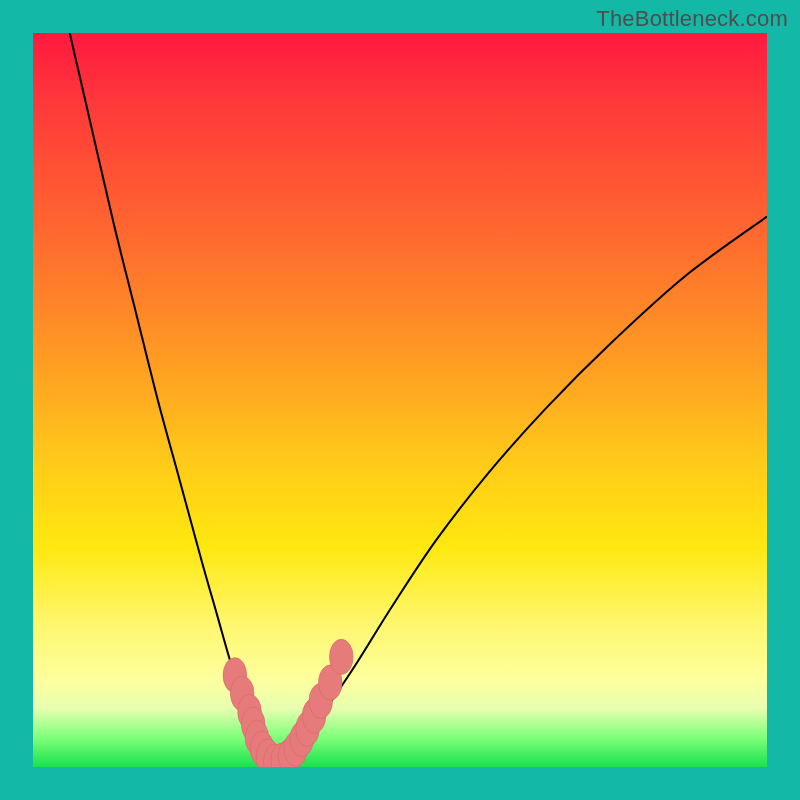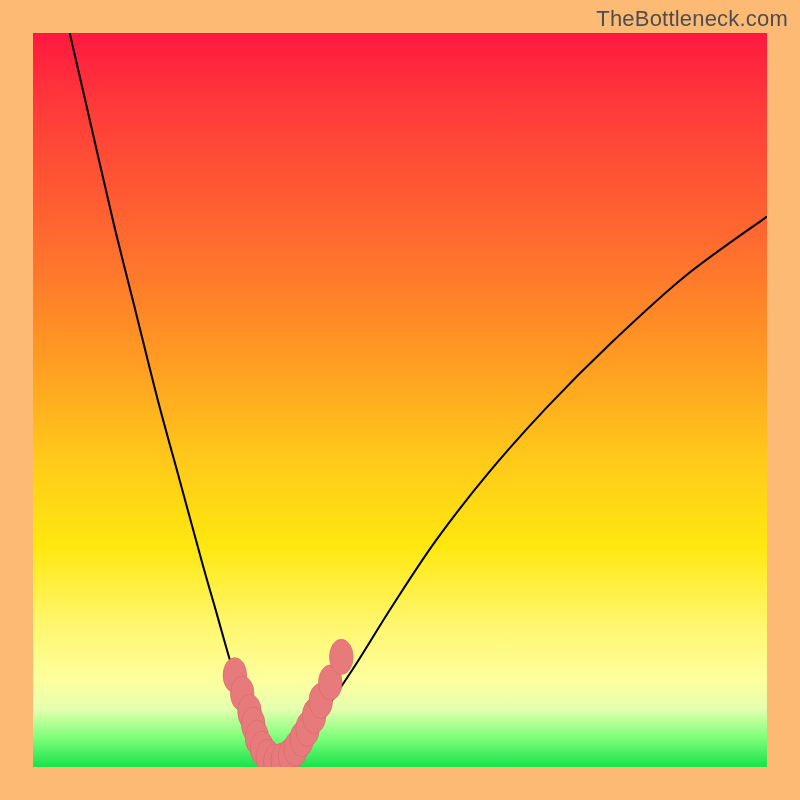--- a/index.html
+++ b/index.html
@@ -7,21 +7,21 @@
     padding: 0;
     width: 800px;
     height: 800px;
     overflow: hidden;
     background: #000;
     font-family: Arial, Helvetica, sans-serif;
   }
   .frame {
     position: absolute;
     inset: 0;
-    background: #fdba74;
+    background: #14b8a6;
   }
   .plot {
     position: absolute;
     left: 33px;
     top: 33px;
     width: 734px;
     height: 734px;
     
     background: linear-gradient(
       to bottom,

